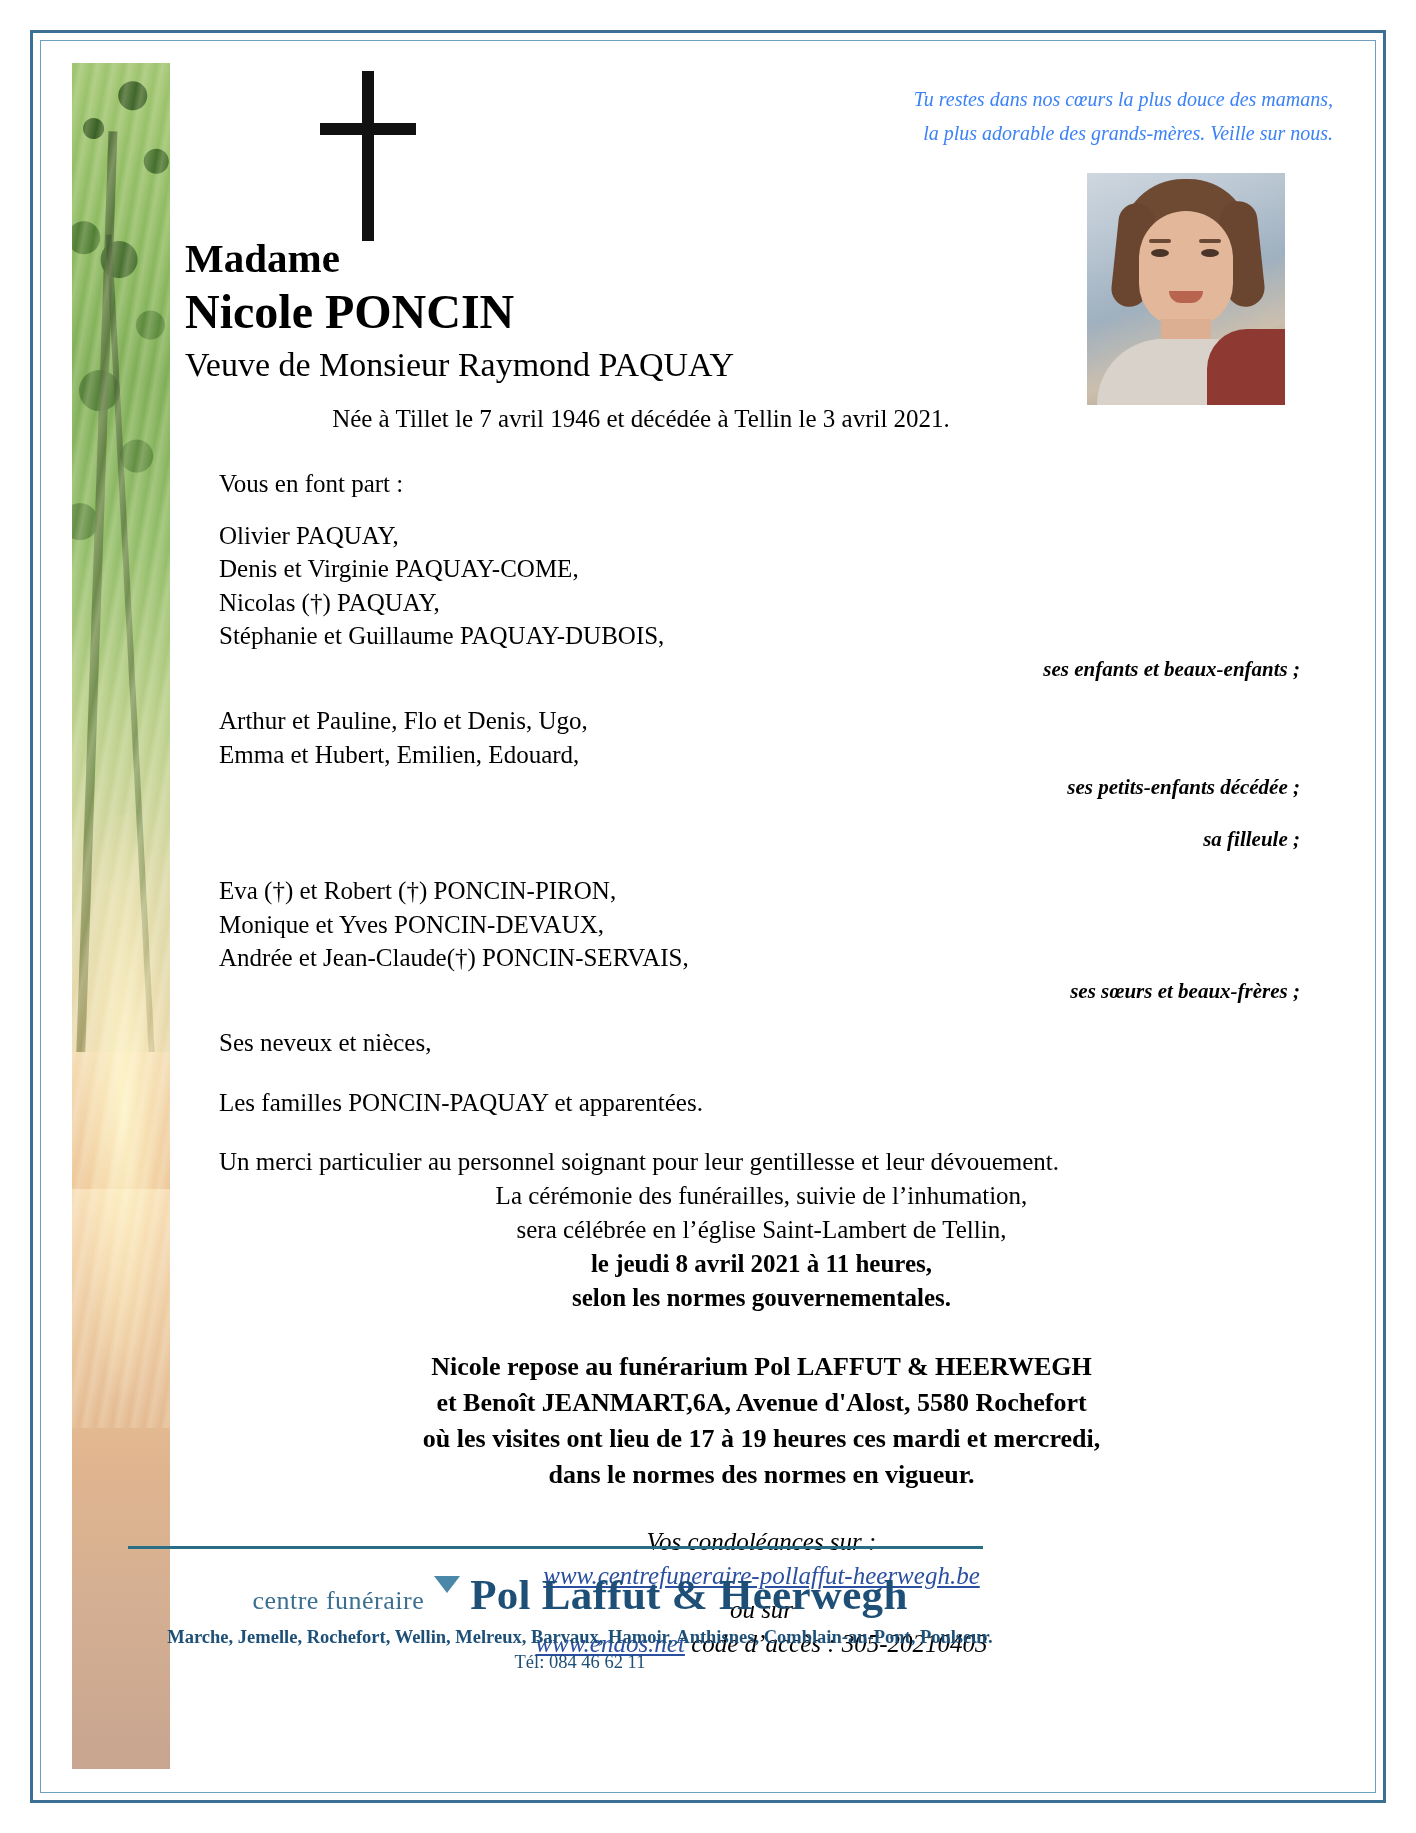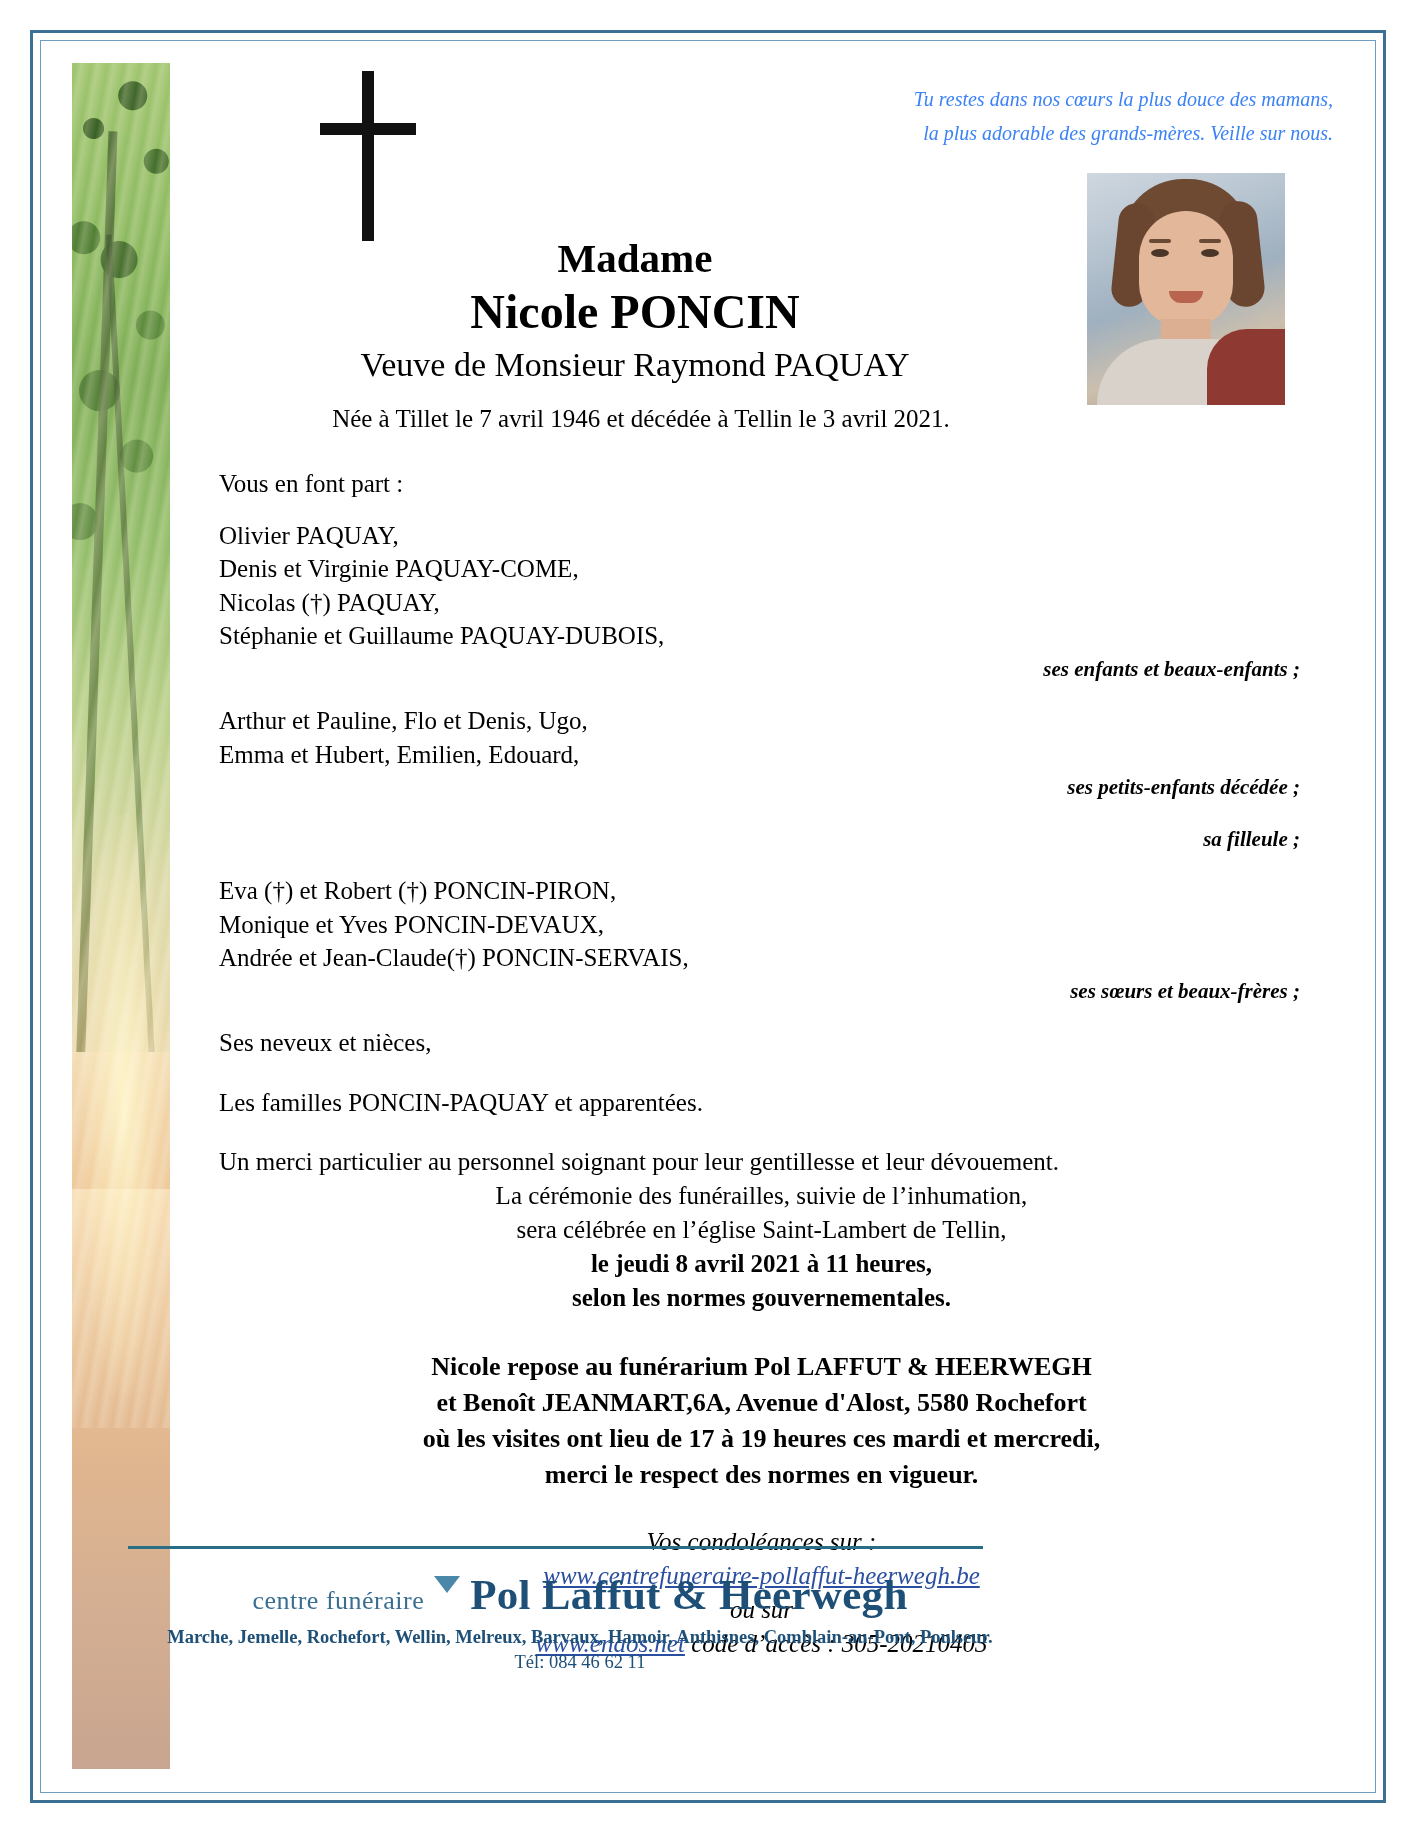--- a/index.html
+++ b/index.html
@@ -249,21 +249,20 @@
     right: 0; bottom: 0; width: 78px; height: 76px;
     background: #8e3a33;
     border-radius: 40px 0 0 0;
   }
 
   .name-block {
     position: absolute;
     left: 0;
     top: 170px;
     width: 900px;
-    text-align: center;
   }
   .madame {
     font-size: 41px;
     font-weight: bold;
     line-height: 50px;
   }
   .fullname {
     font-size: 48px;
     font-weight: bold;
     line-height: 58px;
@@ -479,21 +478,21 @@
         <div>La cérémonie des funérailles, suivie de l’inhumation,</div>
         <div>sera célébrée en l’église Saint-Lambert de Tellin,</div>
         <div class="bold">le jeudi 8 avril 2021 à 11 heures,</div>
         <div class="bold">selon les normes gouvernementales.</div>
       </div>
 
       <div class="funerarium">
         <div>Nicole repose au funérarium Pol LAFFUT &amp; HEERWEGH</div>
         <div>et Benoît JEANMART,6A, Avenue d'Alost, 5580 Rochefort</div>
         <div>où les visites ont lieu de 17 à 19 heures ces mardi et mercredi,</div>
-        <div>merci le respect des normes en vigueur.</div>
+        <div>dans le normes des normes en vigueur.</div>
       </div>
 
       <div class="condol">
         <div>Vos condoléances sur :</div>
         <div>
           <span class="link">www.centrefuneraire-pollaffut-heerwegh.be</span>
         </div>
         <div>ou sur</div>
         <div>
           <span class="link">www.enaos.net</span><span> code d’accès : 305-20210403</span>

